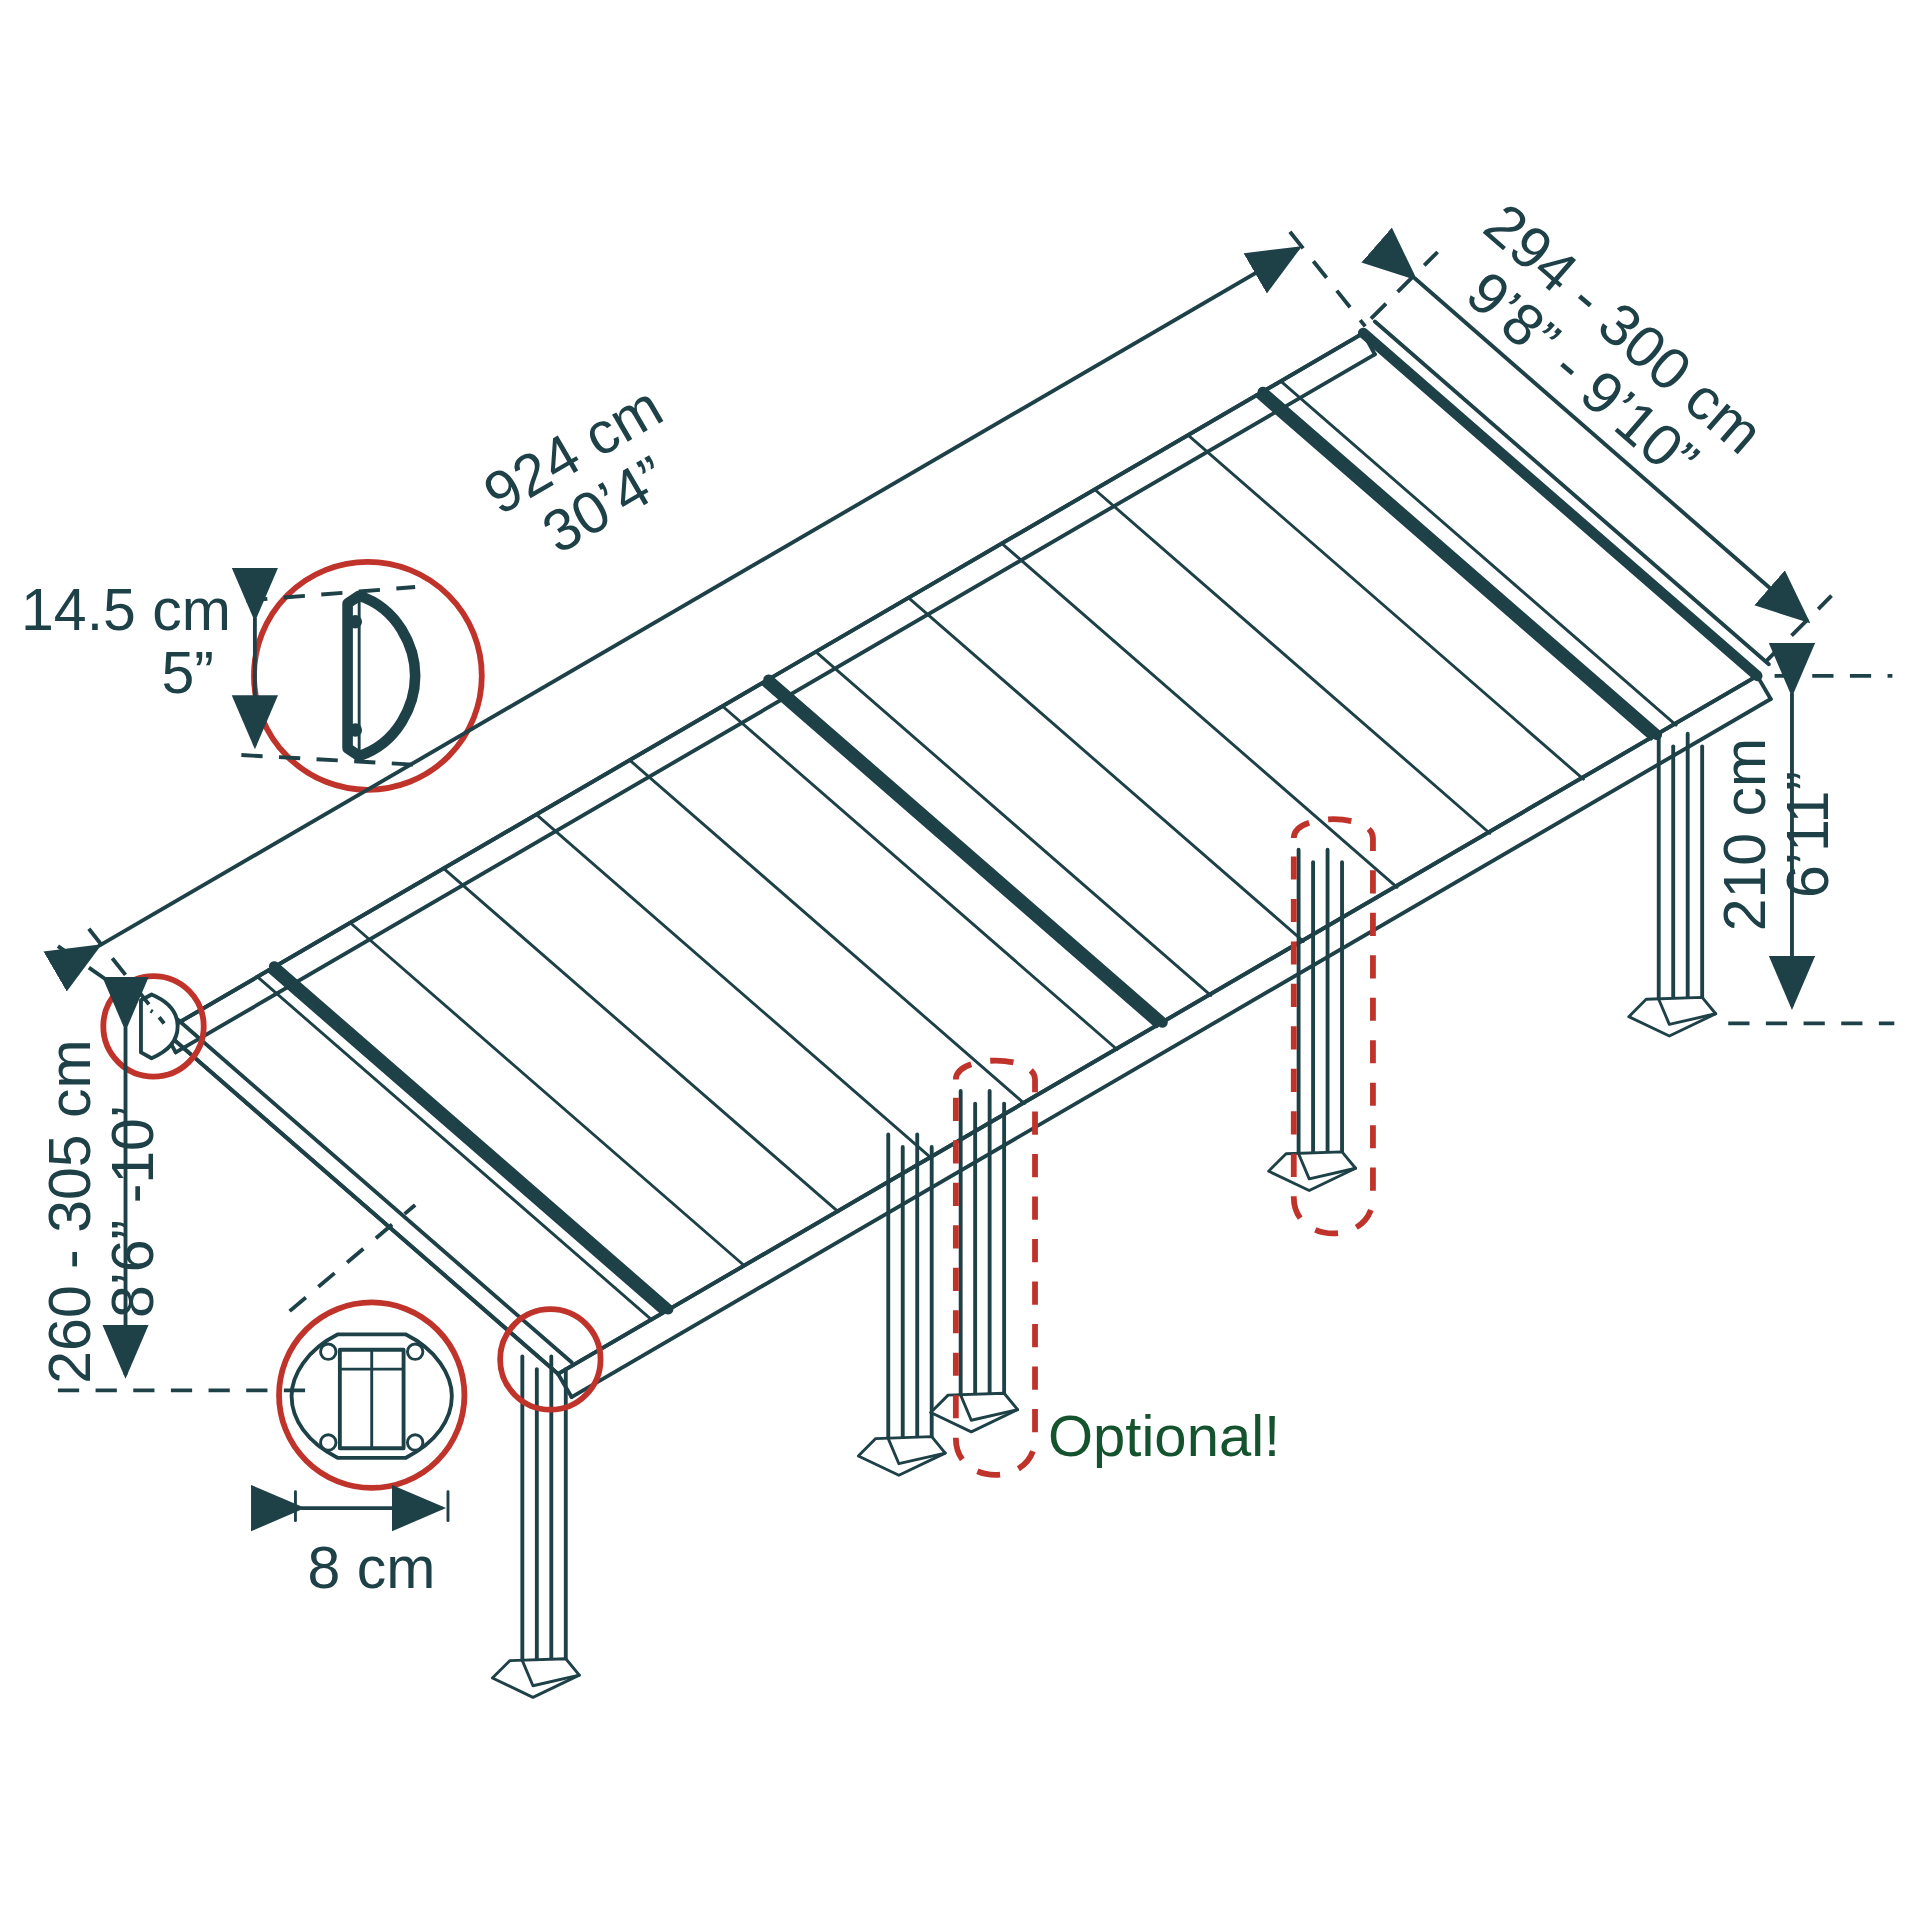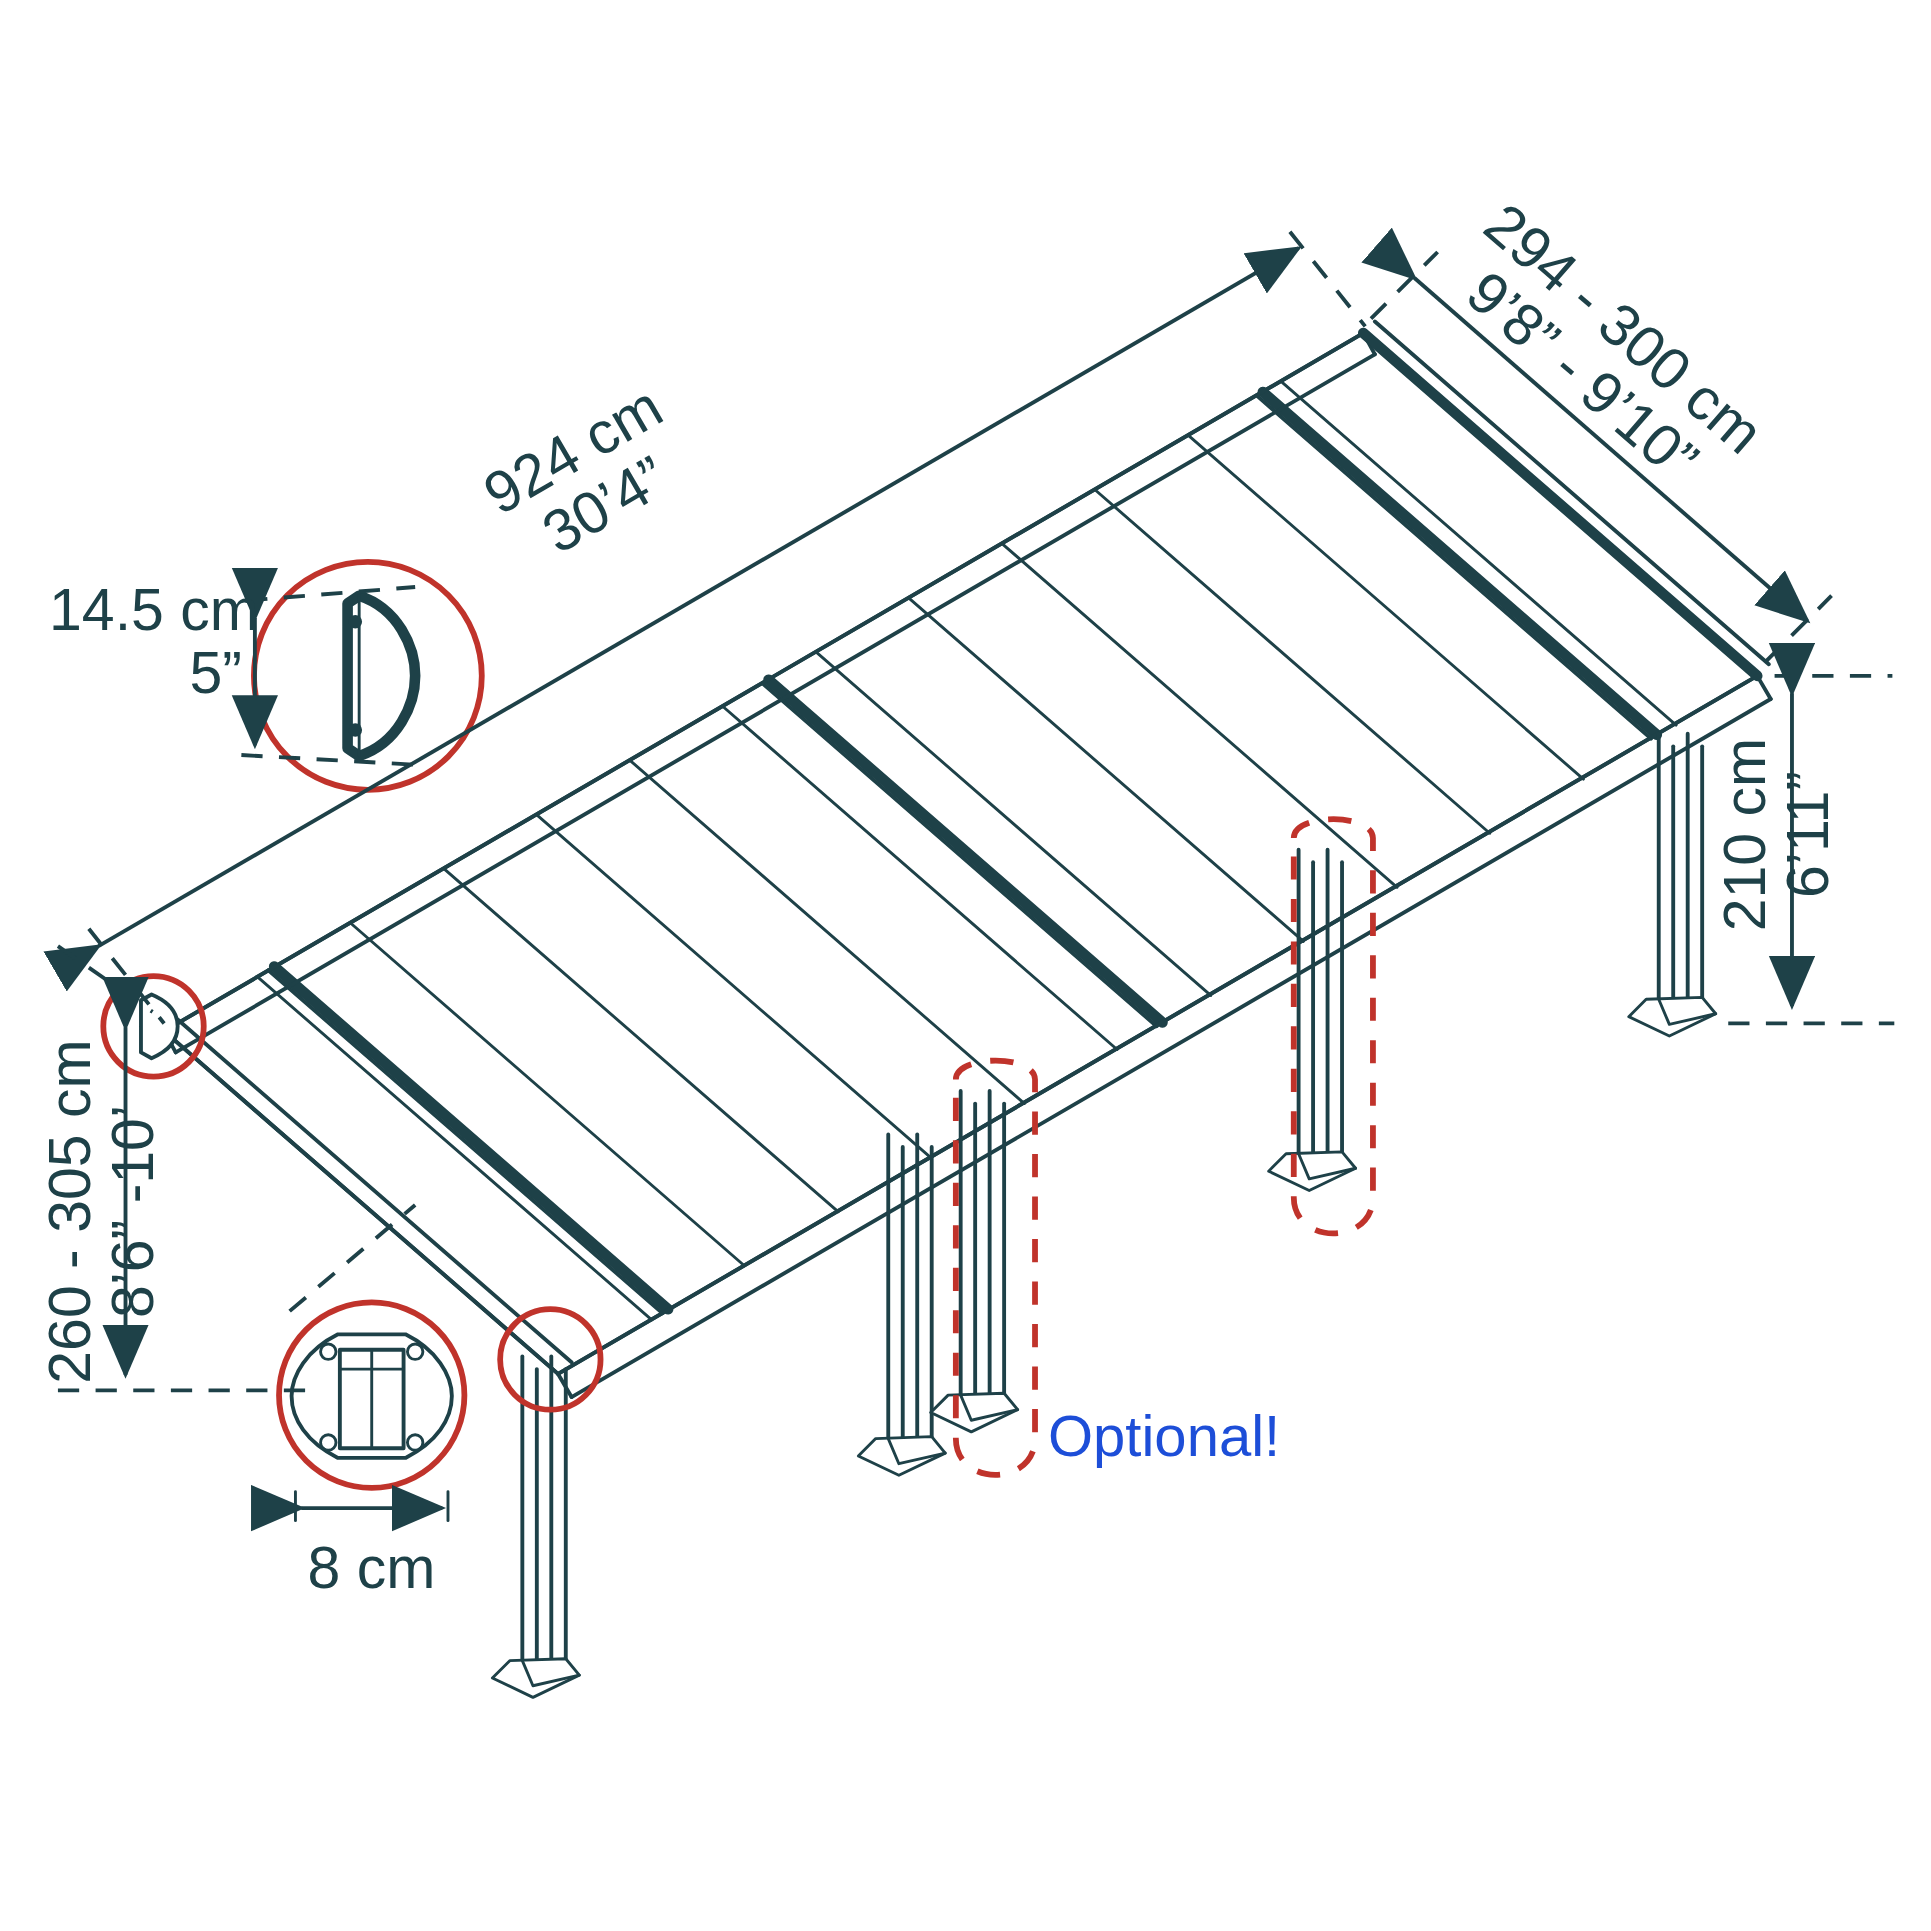--- a/index.html
+++ b/index.html
@@ -1,20 +1,20 @@
 <!DOCTYPE html>
 <html><head>
 <meta charset="utf-8">
 <style>
   html,body{margin:0;padding:0;background:#ffffff;}
   body{width:1931px;height:1931px;overflow:hidden;font-family:"Liberation Sans",sans-serif;}
   #stage{position:relative;width:1931px;height:1931px;background:#fff;}
   svg#drawing{position:absolute;left:0;top:0;width:1931px;height:1931px;}
   .lbl{position:absolute;color:#1e4148;font-family:"Liberation Sans",sans-serif;white-space:pre;line-height:1.06;}
-  .lbl.red{color:#1d4ed8;}
+  .lbl.red{color:#14532d;}
   .big{font-size:58px;}
   .note{font-size:55px;line-height:1.18;}
   .dimtxt{font-size:59px;}
   .stack{display:flex;flex-direction:column;}
   .ctr{text-align:center;}
   .rt{text-align:right;}
 </style>
 </head>
 <body>
 
@@ -214,21 +214,21 @@
   <g>
     <path d="M 306,1545 L 306,1575" class="ln2"></path>
     <path d="M 464,1545 L 464,1575" class="ln2"></path>
     <path d="M 312,1562 L 458,1562" class="arw" marker-start="url(#ah)" marker-end="url(#ah2)"></path>
   </g>
 
   <path d="M 300,1358 L 430,1248" class="dash"></path>
 
 </svg>
 
-<div class="lbl stack rt" style="left:21px;top:579px;width:193px;margin-left:28px;">
+<div class="lbl stack rt" style="left:21px;top:579px;width:193px;">
   <span class="dimtxt">14.5 cm</span>
   <span class="dimtxt">5”</span>
 </div>
 
 <div class="lbl stack ctr" style="left:454px;top:415px;width:270px;transform:rotate(-30.2deg);transform-origin:50% 50%;">
   <span class="dimtxt">924 cm</span>
   <span class="dimtxt">30’4”</span>
 </div>
 
 <div class="lbl stack ctr" style="left:1352px;top:290px;width:502px;transform:rotate(41deg);transform-origin:50% 50%;">

